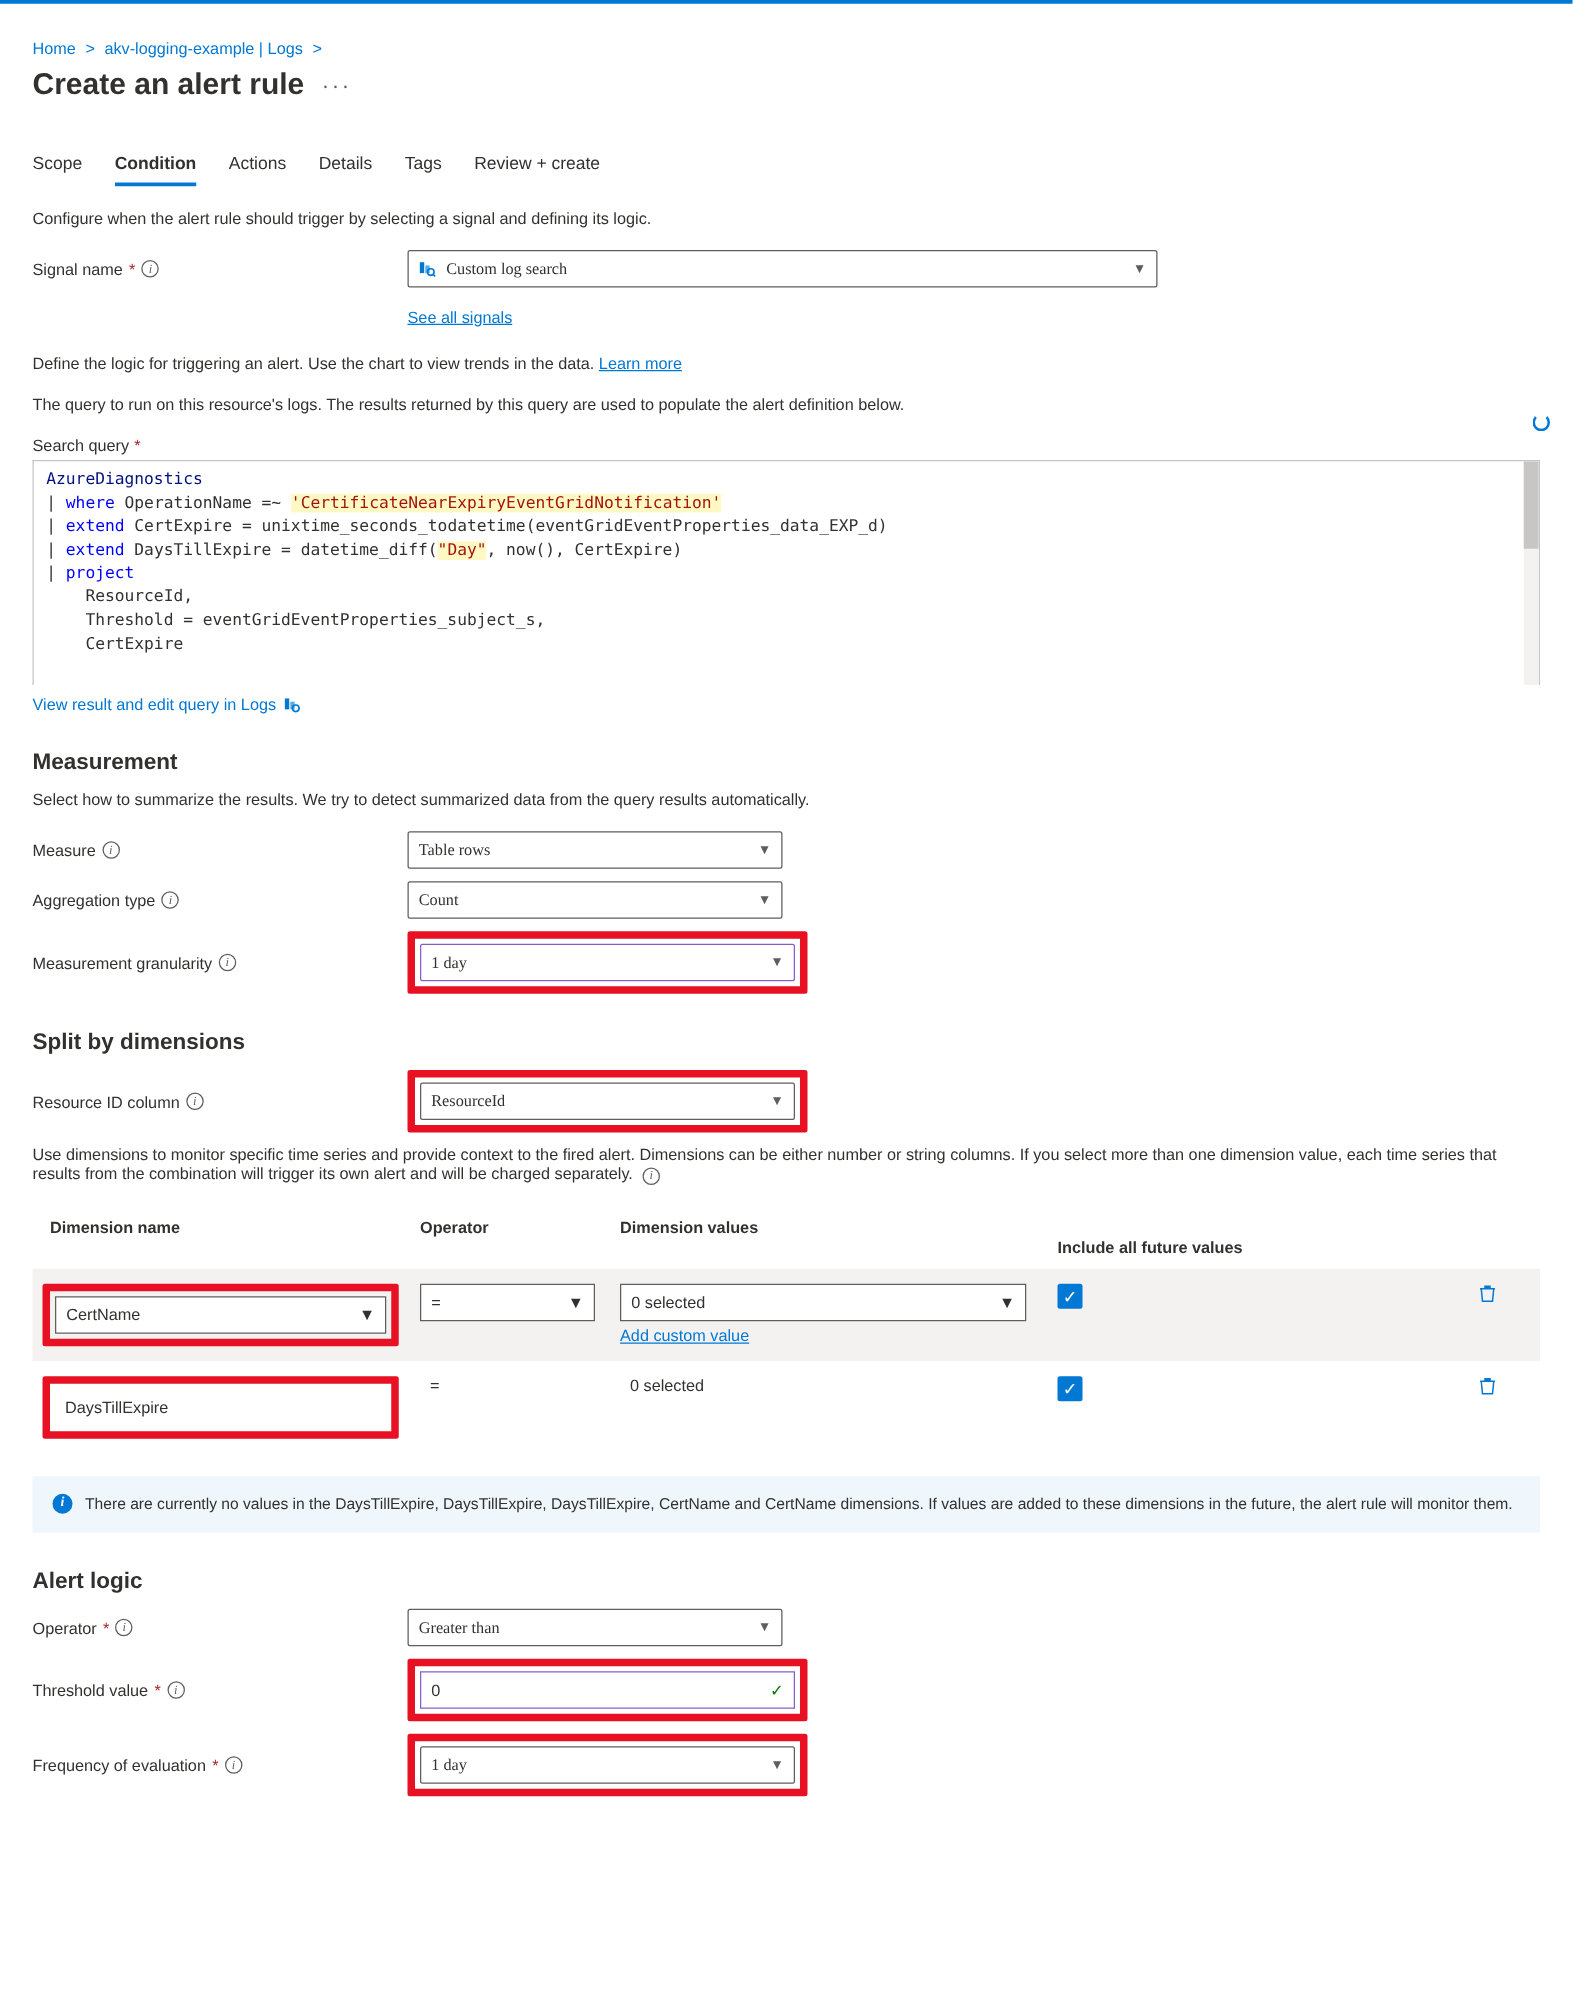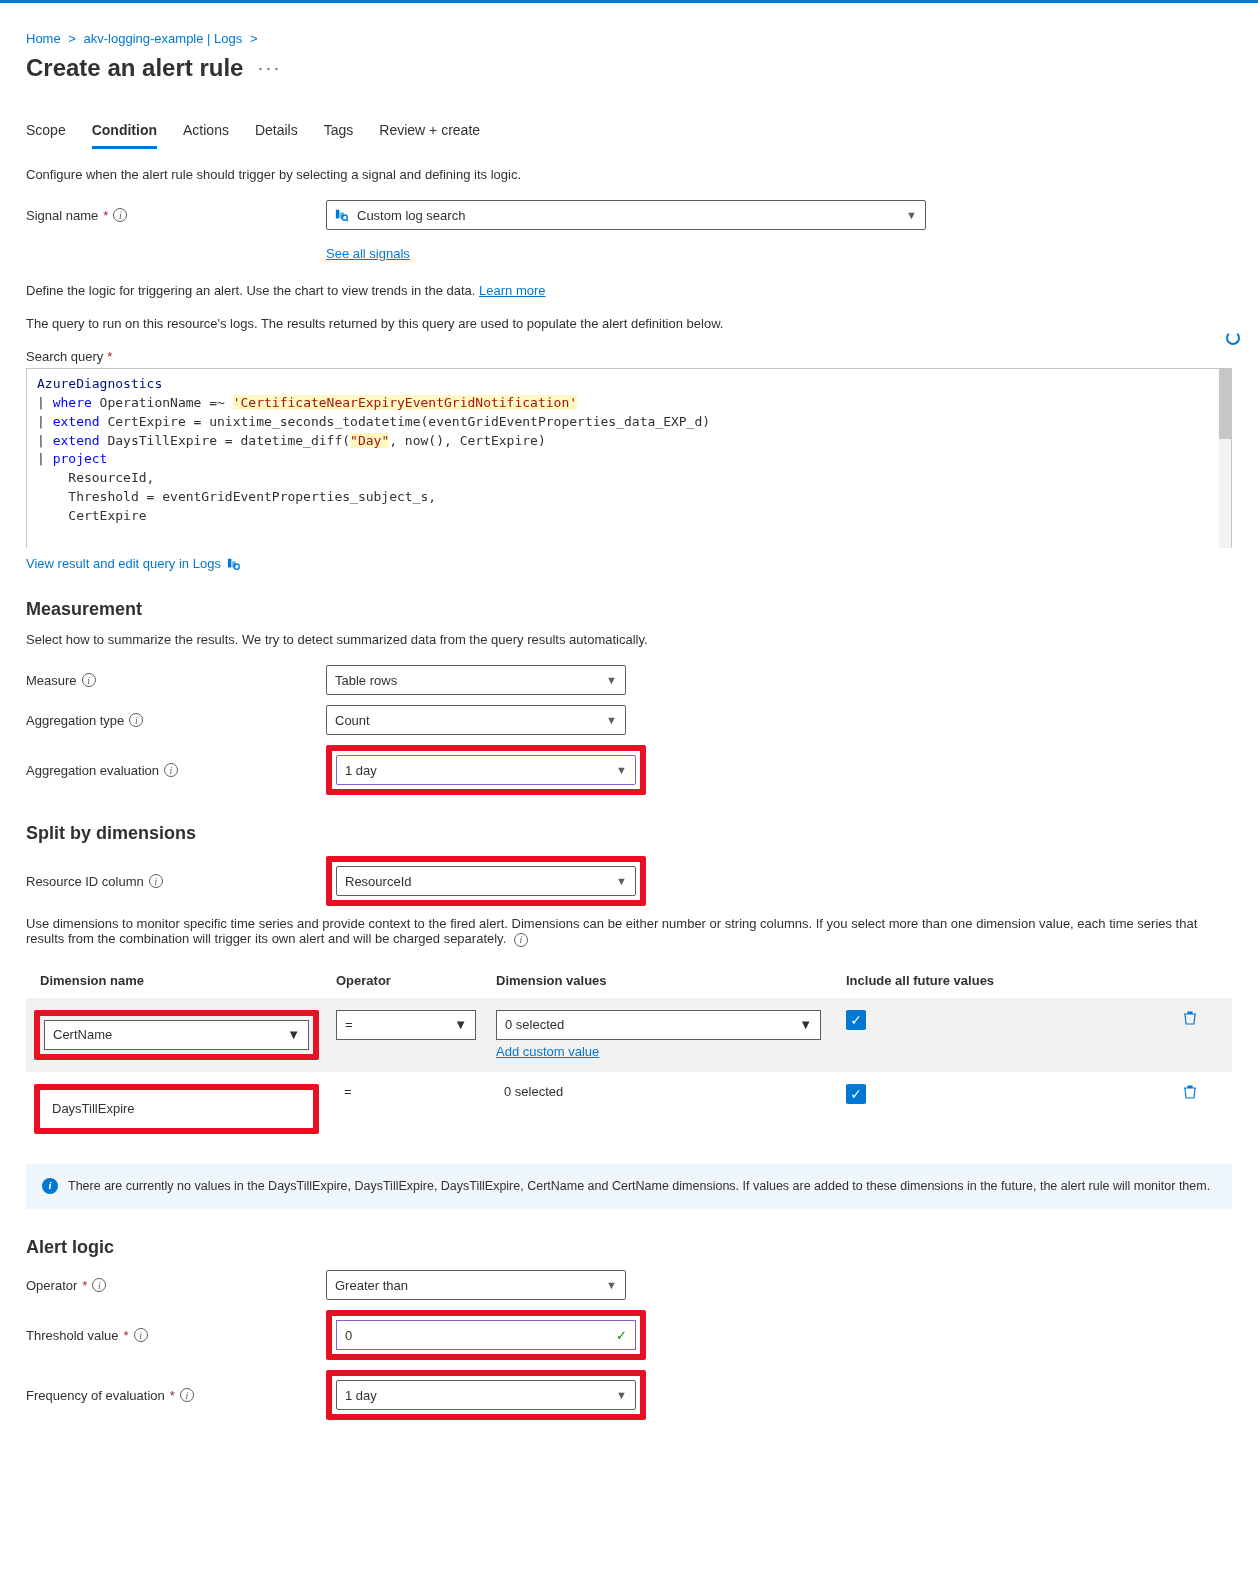--- a/index.html
+++ b/index.html
@@ -26,21 +26,21 @@
   .field-label { width: 300px; font-size: 13px; display: flex; align-items: center; gap: 5px; flex-shrink: 0; }
   .req { color: #a4262c; }
   .info-icon {
     display: inline-flex; width: 14px; height: 14px; border: 1px solid #605e5c;
     border-radius: 50%; align-items: center; justify-content: center;
     font-size: 10px; color: #605e5c; font-family: Georgia, serif; font-style: italic;
   }
   .select-box {
     height: 30px; border: 1px solid #605e5c; border-radius: 2px;
     display: flex; align-items: center; padding: 0 8px; background: #fff;
-    justify-content: space-between; font-size: 13px; cursor: pointer;
+    justify-content: space-between; font-size: 13px; cursor: pointer; font-family: Liberation Serif, serif;
   }
   .select-box.wide { width: 600px; }
   .select-box.med { width: 300px; }
   .select-box.blue-border { border-color: #8a5cc7; }
   .select-box .chev { color: #605e5c; font-size: 11px; }
   .signal-box { display: flex; align-items: center; gap: 8px; }
   .signal-icon { display: inline-block; width: 14px; height: 14px; }
   .link { color: #0078d4; text-decoration: none; font-size: 13px; }
   .link.u { text-decoration: underline; }
   .see-all { margin-left: 300px; margin-top: 6px; margin-bottom: 22px; display: inline-block; }
@@ -68,21 +68,21 @@
   .view-result { display: flex; align-items: center; gap: 6px; margin-top: 8px; margin-bottom: 6px; }
   .small-log-icon { width: 14px; height: 14px; }
   .highlight-red {
     border: 6px solid #e81123; padding: 4px; display: inline-block; border-radius: 2px;
   }
   .dim-table { width: 100%; margin-top: 12px; }
   .dim-head { display: flex; font-weight: 600; padding: 8px 0 10px 0; font-size: 13px; }
   .dim-col-name { width: 310px; padding-left: 14px;}
   .dim-col-op { width: 160px; }
   .dim-col-val { width: 350px; }
-  .dim-col-inc { flex: 1; }
+  .dim-col-inc { flex: 1; margin-top: 16px; }
   .dim-col-del { width: 50px; }
   .dim-row { display: flex; align-items: flex-start; padding: 12px 0; }
   .dim-row.gray { background: #f3f2f1; }
   .dim-name-cell { width: 310px; padding-left: 8px; }
   .dim-op-cell { width: 160px; }
   .dim-val-cell { width: 350px; }
   .dim-inc-cell { flex: 1; }
   .dim-del-cell { width: 50px; display: flex; align-items: center; }
   .dim-select {
     height: 30px; border: 1px solid #605e5c; display: flex; align-items: center;
@@ -219,21 +219,21 @@
       <span class="info-icon">i</span>
     </div>
     <div class="select-box med">
       <span>Count</span>
       <span class="chev">▼</span>
     </div>
   </div>
 
   <div class="field-row">
     <div class="field-label">
-      <span>Aggregation evaluation</span>
+      <span>Measurement granularity</span>
       <span class="info-icon">i</span>
     </div>
     <span class="highlight-red">
       <div class="select-box med blue-border">
         <span>1 day</span>
         <span class="chev">▼</span>
       </div>
     </span>
   </div>
 

